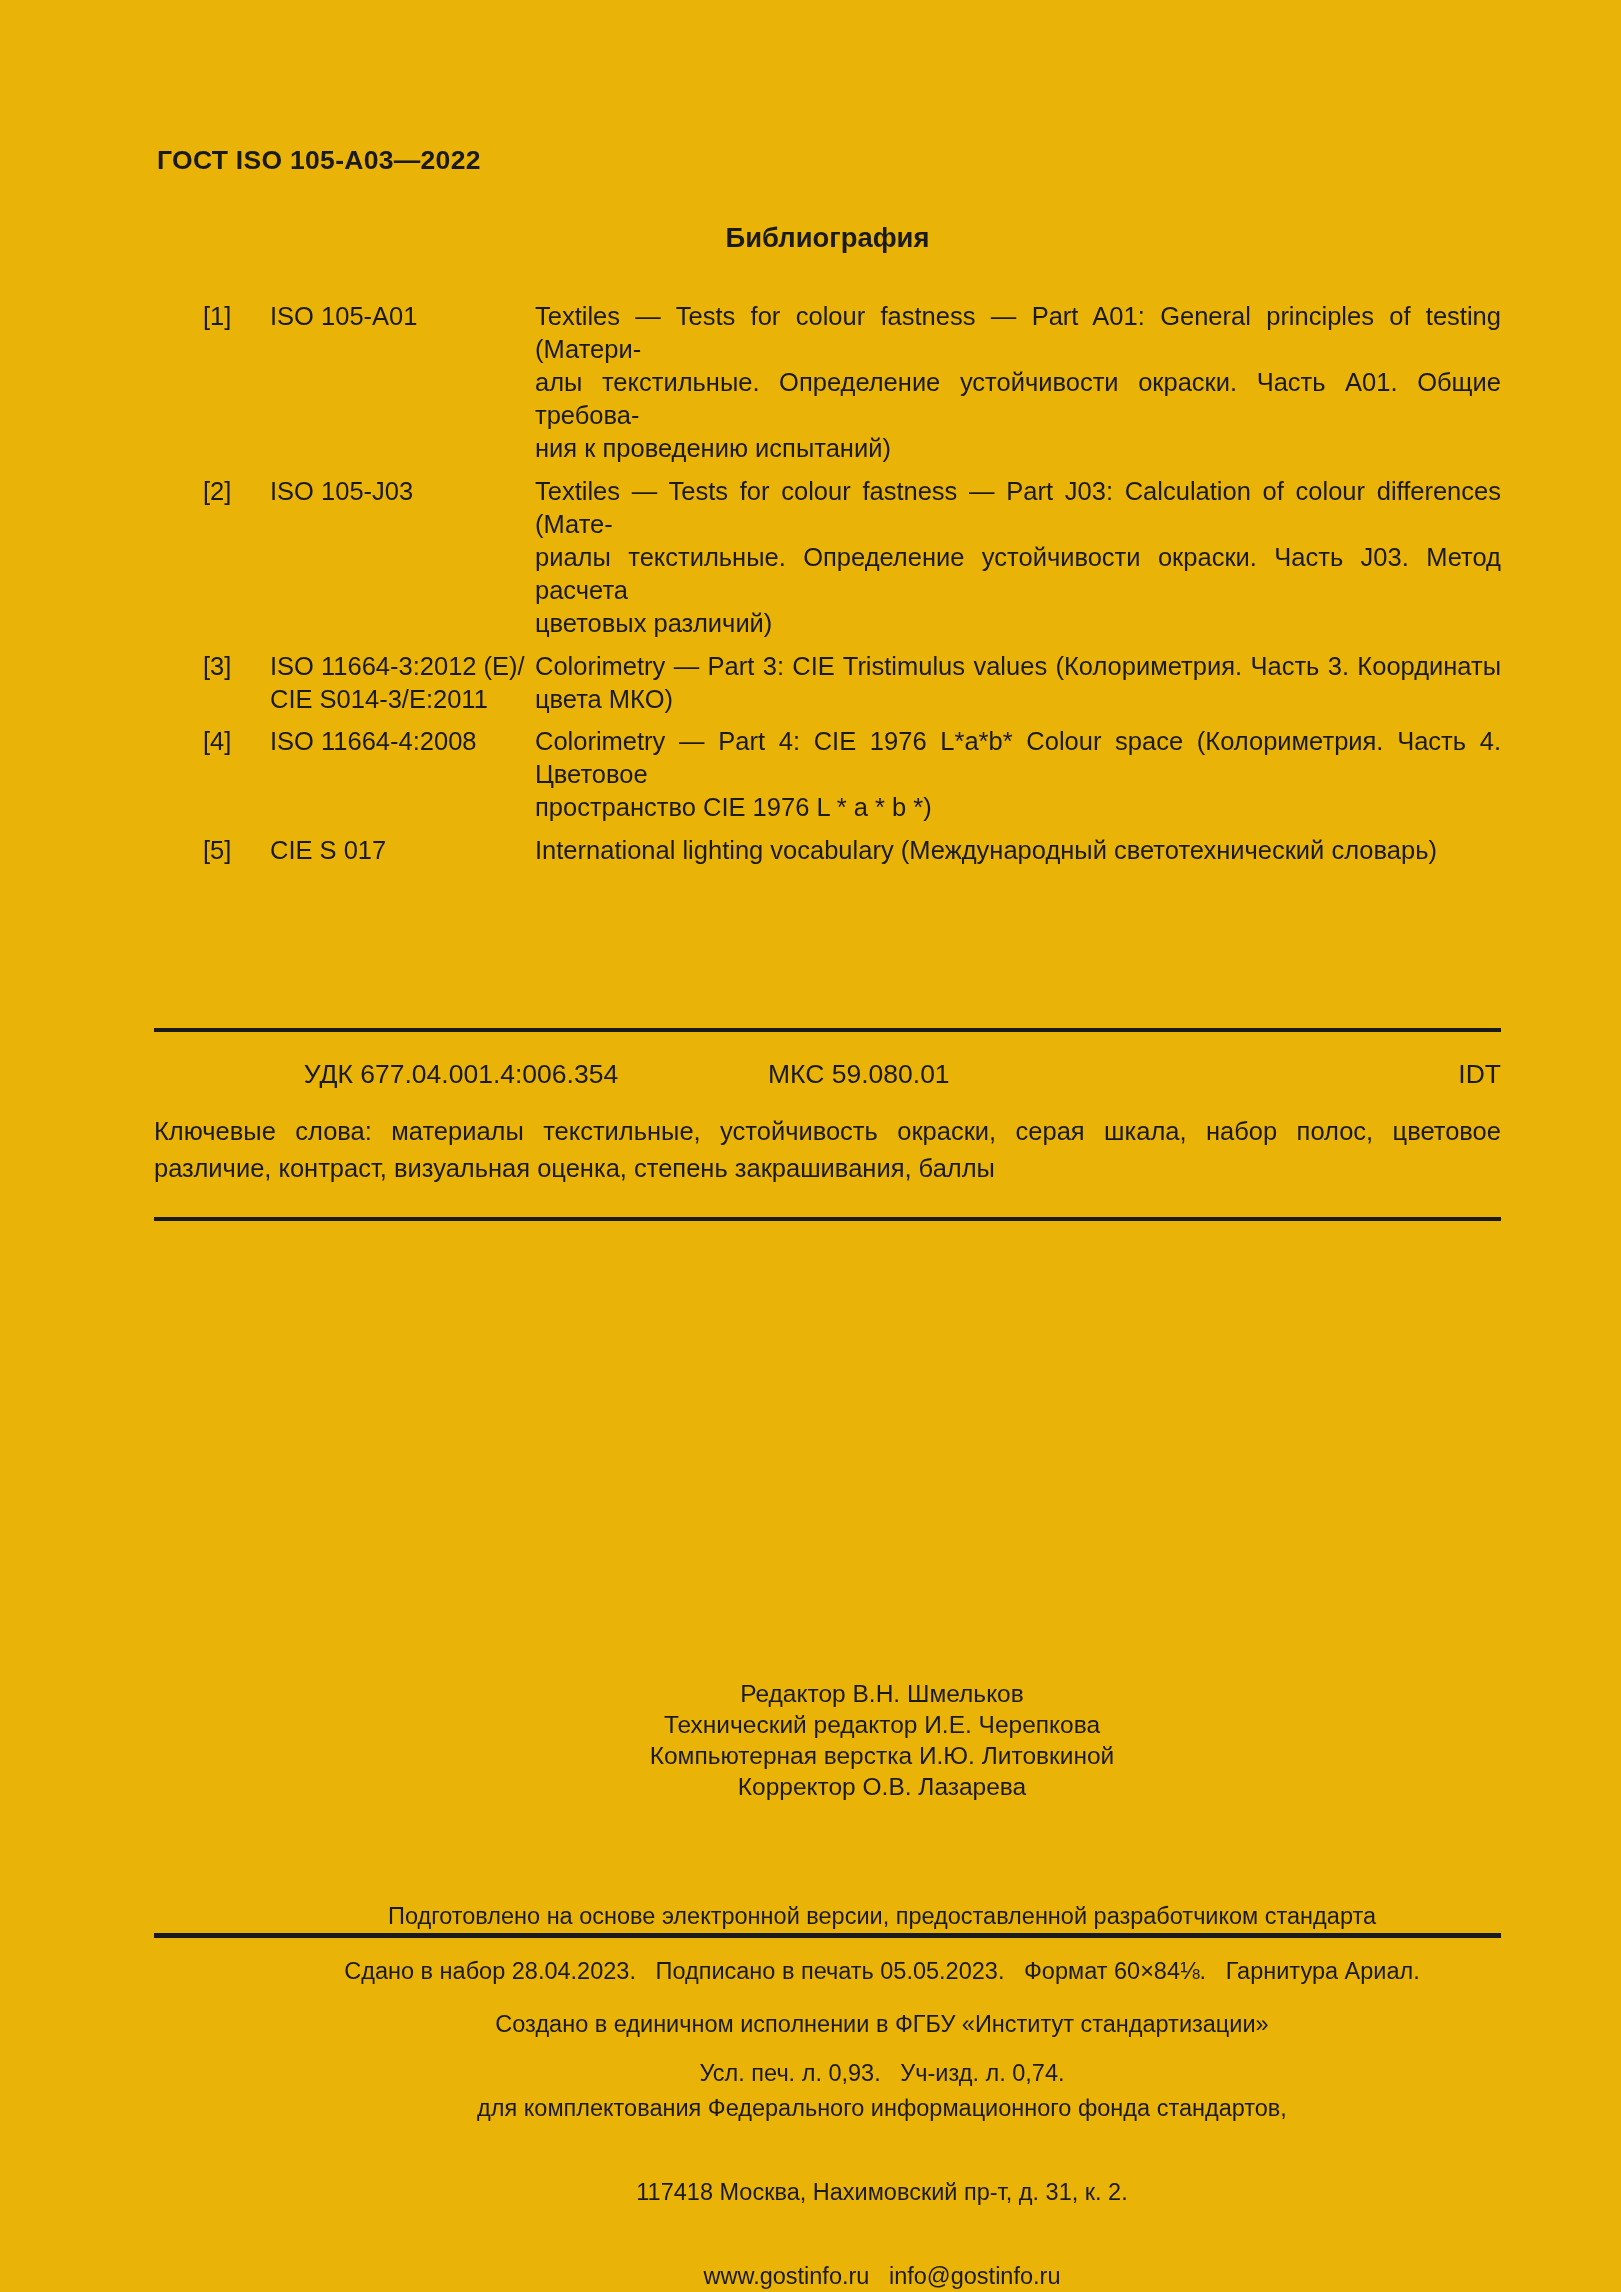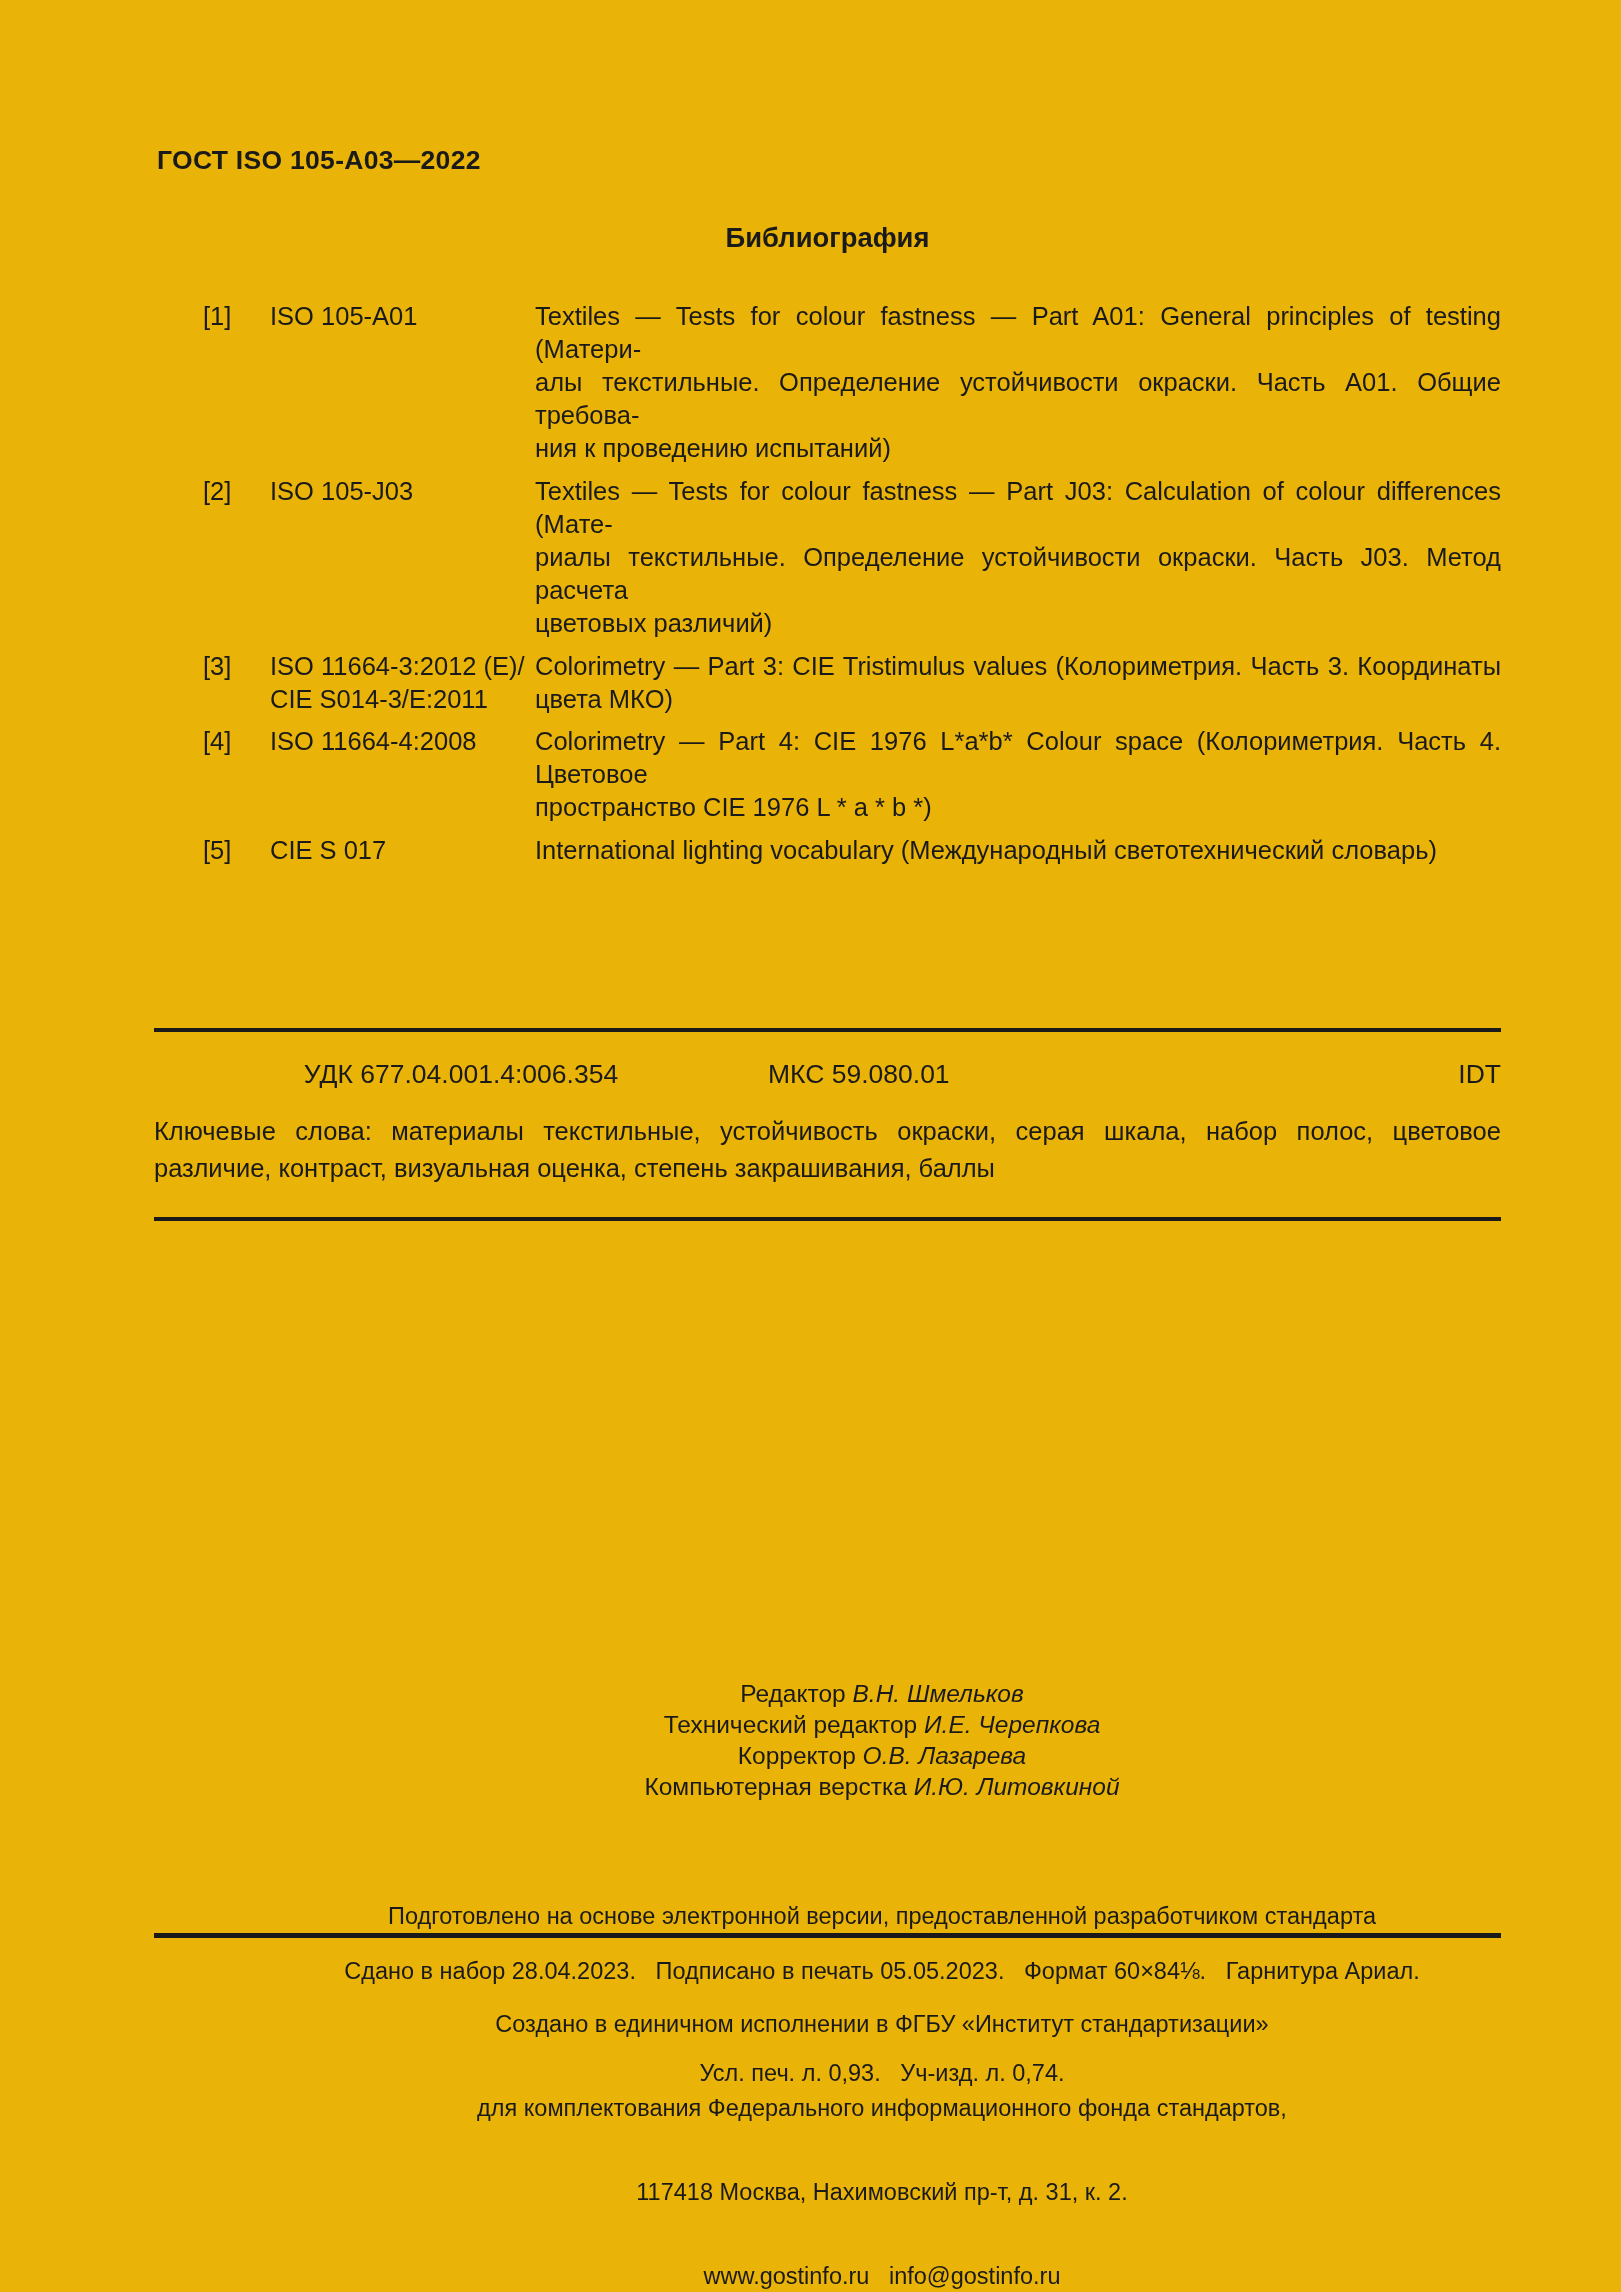--- a/index.html
+++ b/index.html
@@ -76,21 +76,21 @@
     font-size: 25.5px;
     line-height: 37px;
   }
   .centered {
     position: absolute;
     left: 143px;
     width: 1478px;
     text-align: center;
   }
   .credits { top: 1678px; font-size: 24.5px; line-height: 31px; }
-  .credit-name { font-style: italic; }
+  .credit-name { }
   .printinfo { top: 1886px; font-size: 23.5px; line-height: 34px; white-space: pre-wrap; }
   .prepared { top: 1903px; font-size: 23.5px; }
   .footer { top: 1954px; font-size: 23.5px; line-height: 28px; white-space: pre-wrap; }
 </style>
 </head>
 <body>
 
 <div class="page">
 
   <div class="doc-header">ГОСТ ISO 105-A03—2022</div>
@@ -169,22 +169,22 @@
   <div class="keywords">
     <div class="fill">Ключевые слова: материалы текстильные, устойчивость окраски, серая шкала, набор полос, цветовое</div>
     <div>различие, контраст, визуальная оценка, степень закрашивания, баллы</div>
   </div>
 
   <div class="rule" id="rule-2"></div>
 
   <div class="centered credits">
     <div><span>Редактор</span> <span class="credit-name">В.Н. Шмельков</span></div>
     <div><span>Технический редактор</span> <span class="credit-name">И.Е. Черепкова</span></div>
+    <div><span>Компьютерная верстка</span> <span class="credit-name">И.Ю. Литовкиной</span></div>
     <div><span>Корректор</span> <span class="credit-name">О.В. Лазарева</span></div>
-    <div><span>Компьютерная верстка</span> <span class="credit-name">И.Ю. Литовкиной</span></div>
   </div>
 
   <div class="centered printinfo">
     <div>Сдано в набор 28.04.2023.   Подписано в печать 05.05.2023.   Формат 60×84⅛.   Гарнитура Ариал.</div>
     <div>Усл. печ. л. 0,93.   Уч-изд. л. 0,74.</div>
   </div>
 
   <div class="centered prepared">Подготовлено на основе электронной версии, предоставленной разработчиком стандарта</div>
 
   <div class="rule" id="rule-3"></div>

